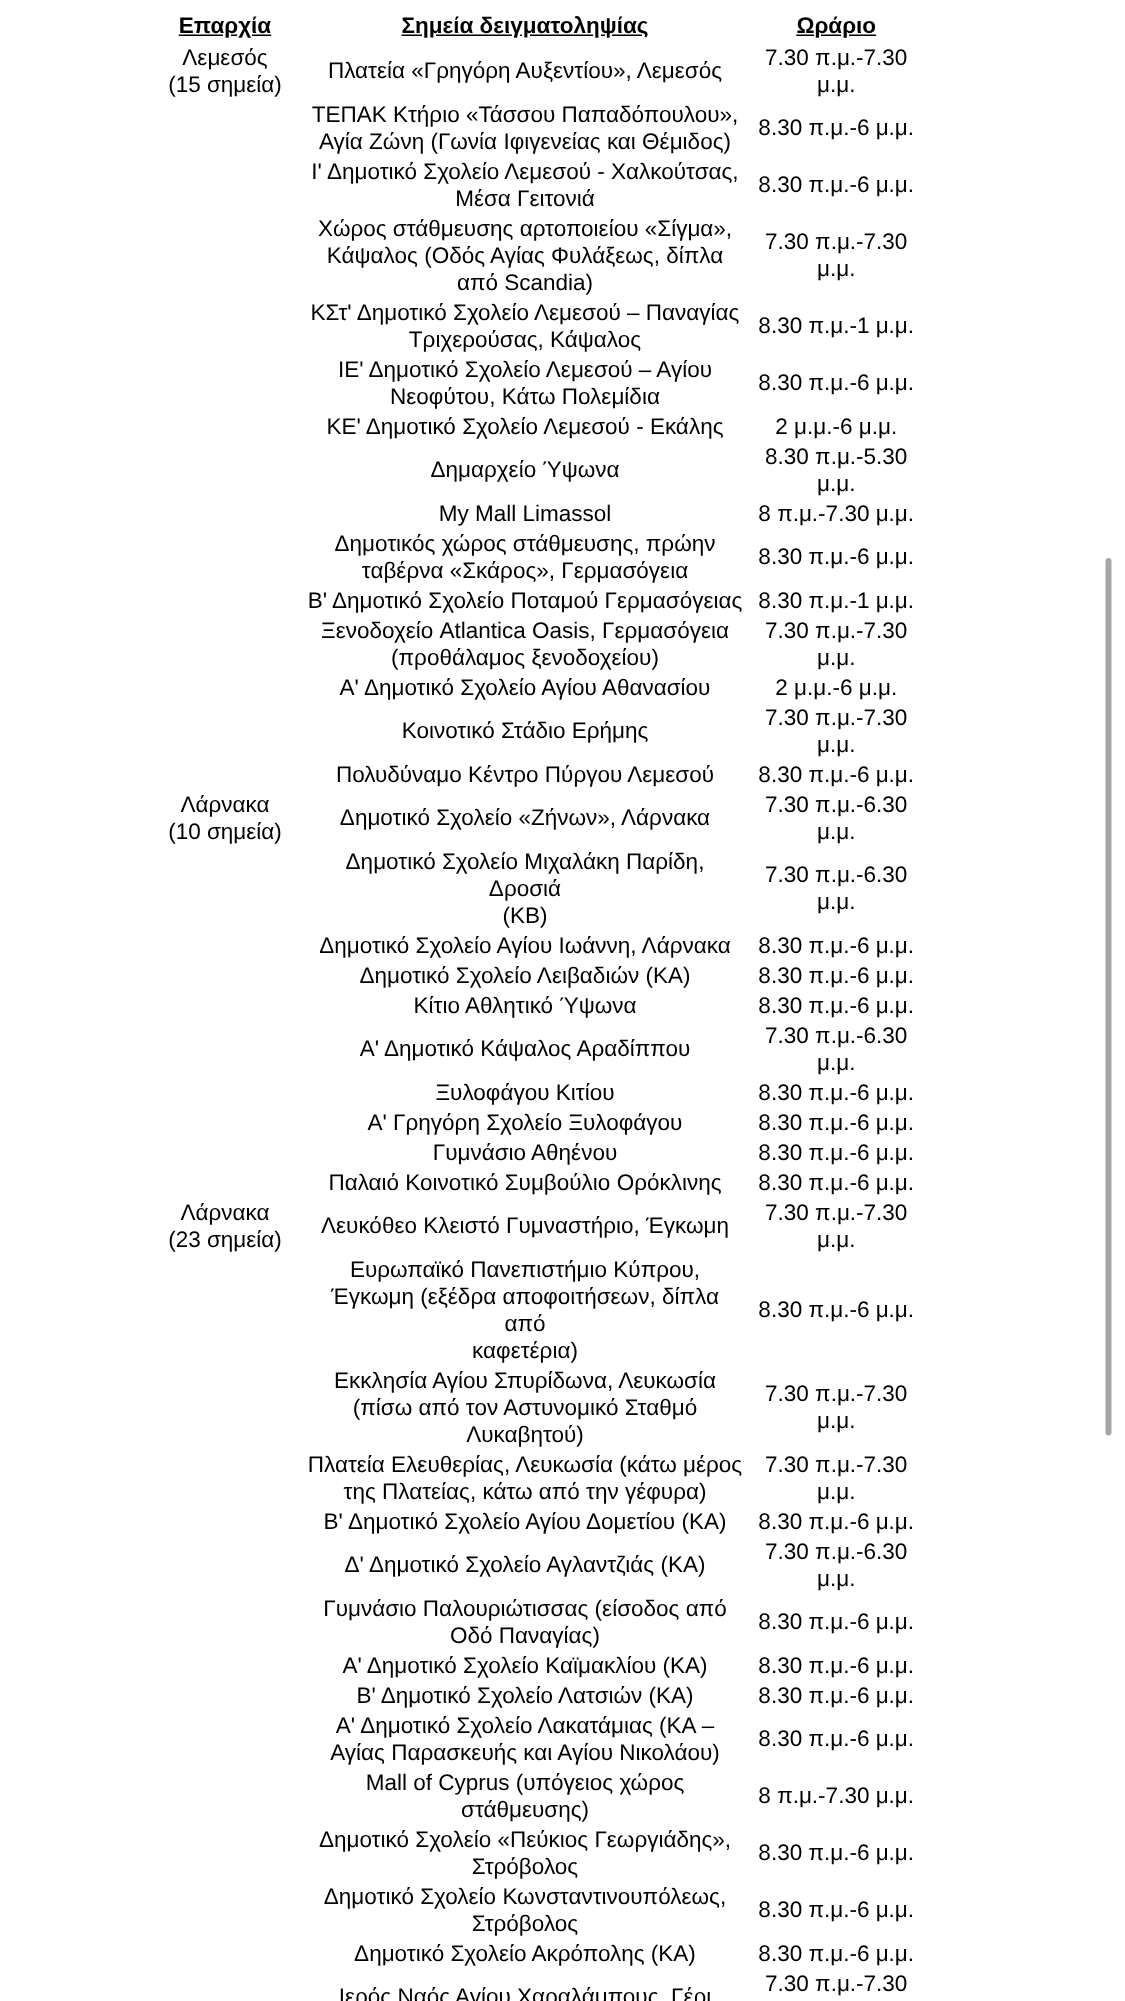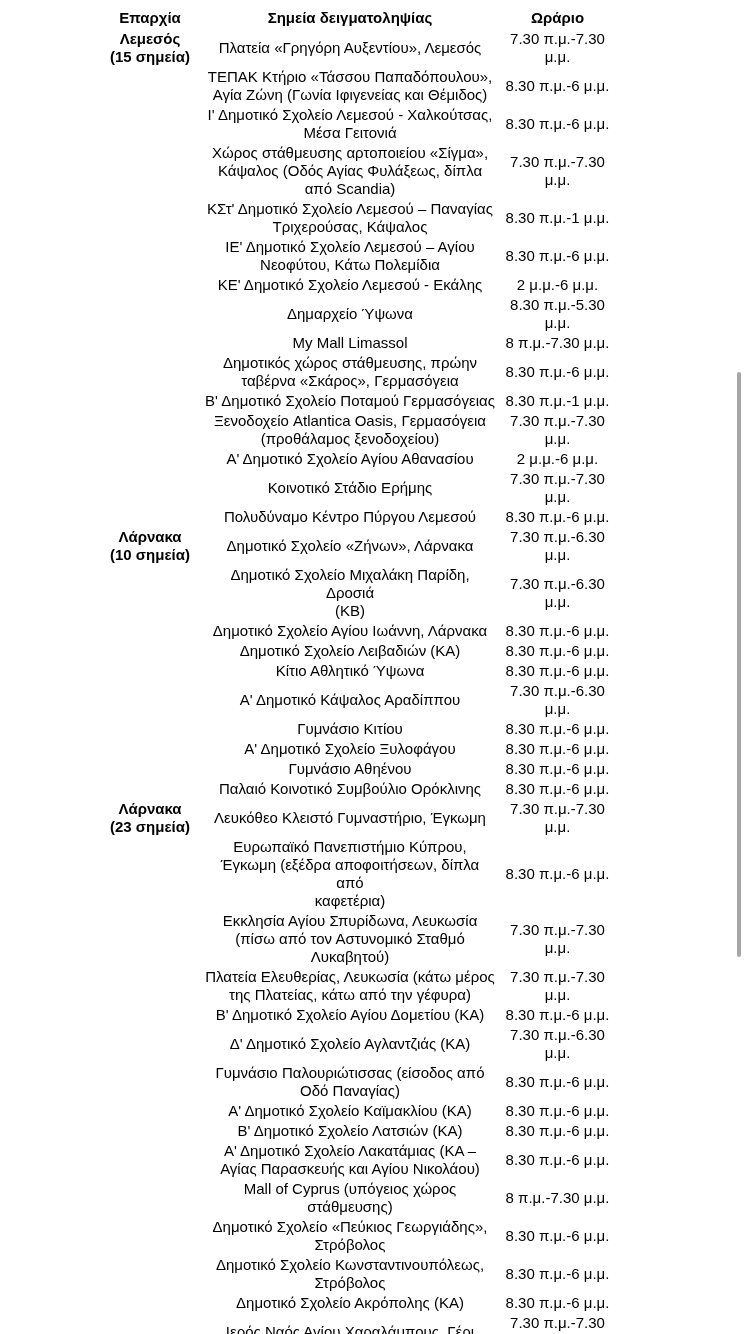--- a/index.html
+++ b/index.html
@@ -23,24 +23,24 @@
   col.c-hours   { width: 125px; }
   th, td {
     font-size: 15px;
     line-height: 18px;
     text-align: center;
     vertical-align: middle;
     padding: 1px 0;
     white-space: pre-line;
     font-weight: normal;
   }
-  th { font-weight: bold; padding-bottom: 2px; }
+  th { font-weight: bold; padding-bottom: 2px; text-decoration: underline; }
   td.district {
     vertical-align: top;
-    font-weight: bold;
+    font-weight: normal;
   }
   .scrollbar-thumb {
     position: absolute;
     left: 737px;
     top: 372px;
     width: 4px;
     height: 585px;
     border-radius: 2px;
     background: #a6a6a6;
   }
@@ -159,25 +159,25 @@
       <tr>
         <td>Κίτιο Αθλητικό Ύψωνα</td>
         <td>8.30 π.μ.-6 μ.μ.</td>
       </tr>
       <tr>
         <td>Α' Δημοτικό Κάψαλος Αραδίππου</td>
         <td>7.30 π.μ.-6.30
 μ.μ.</td>
       </tr>
       <tr>
-        <td>Γυμνάσιο Κιτίου</td>
-        <td>8.30 π.μ.-6 μ.μ.</td>
-      </tr>
-      <tr>
-        <td>Α' Δημοτικό Σχολείο Ξυλοφάγου</td>
+        <td>Ξυλοφάγου Κιτίου</td>
+        <td>8.30 π.μ.-6 μ.μ.</td>
+      </tr>
+      <tr>
+        <td>Α' Γρηγόρη Σχολείο Ξυλοφάγου</td>
         <td>8.30 π.μ.-6 μ.μ.</td>
       </tr>
       <tr>
         <td>Γυμνάσιο Αθηένου</td>
         <td>8.30 π.μ.-6 μ.μ.</td>
       </tr>
       <tr>
         <td>Παλαιό Κοινοτικό Συμβούλιο Ορόκλινης</td>
         <td>8.30 π.μ.-6 μ.μ.</td>
       </tr>

